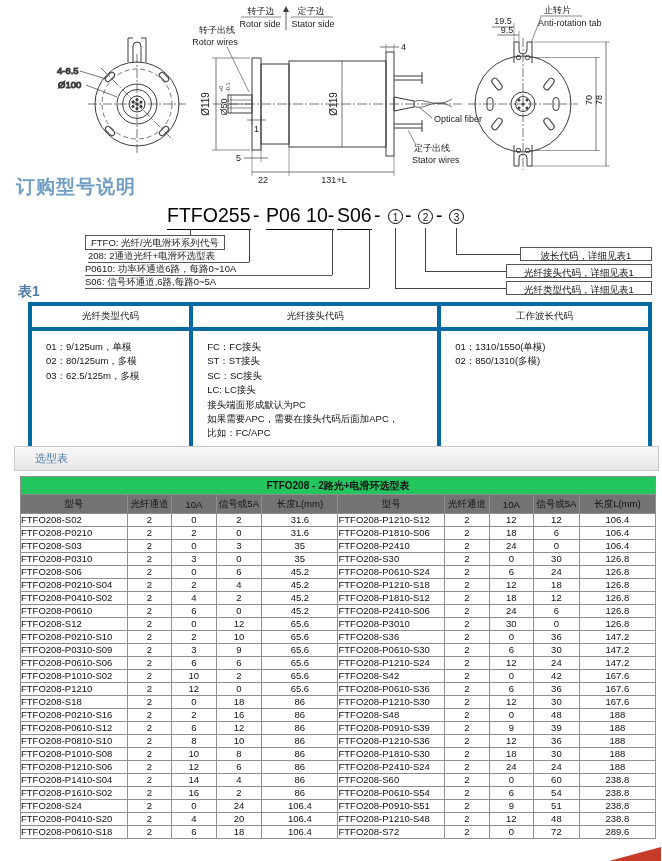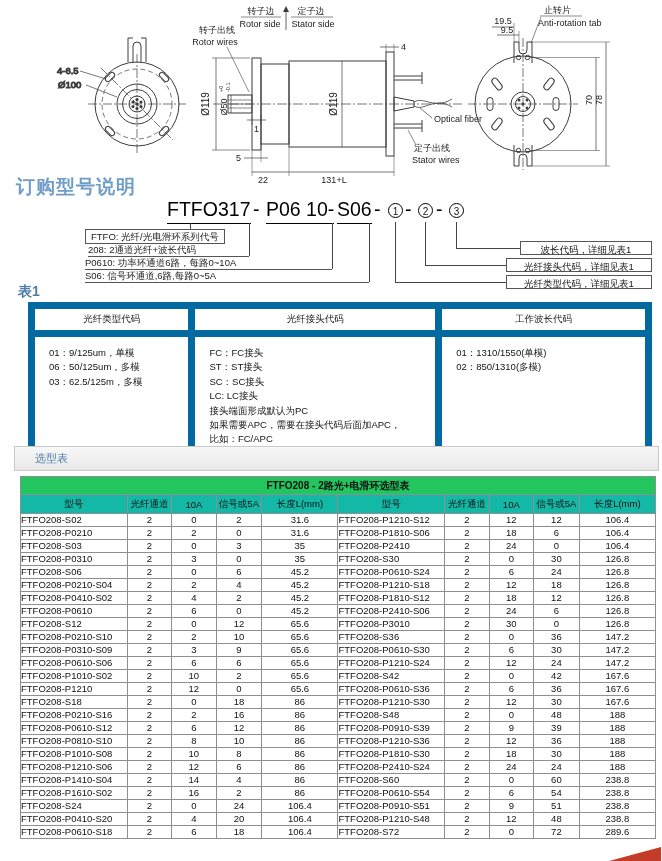--- a/index.html
+++ b/index.html
@@ -7,42 +7,42 @@
        font-family:"Liberation Sans","DejaVu Sans",sans-serif;overflow:hidden}
   svg text{font-family:"Liberation Sans","DejaVu Sans",sans-serif;fill:#222}
   .abs{position:absolute}
   
   .h-order{left:16px;top:174px;font-size:19px;font-weight:bold;color:#6f9dc6;letter-spacing:1px}
   .h-t1{left:18px;top:283px;font-size:14px;font-weight:bold;color:#4f7da8}
   .selbar{left:14px;top:446px;width:645px;height:25px;background:linear-gradient(#f8f8f8,#e8e8e8);
           border:1px solid #c9c9c9;box-sizing:border-box}
   .selbar span{display:inline-block;padding-left:20px;line-height:23px;font-size:11px;font-weight:normal;color:#4e7ca7}
   
-  #ordering{left:0;top:198px;width:541px;height:102px}
+  #ordering{left:0;top:204px;width:541px;height:102px}
   #ordering .seg{position:absolute;top:0;font-size:19.5px;color:#000;white-space:pre}
   #ordering .uline{border-bottom:1px solid #000;padding-bottom:2px}
   #ordering .circ{position:absolute;top:5px;width:15px;height:15px;border:1.3px solid #000;border-radius:50%;
                   font-size:10px;line-height:15px;text-align:center;box-sizing:border-box}
   .conn{position:absolute;background:#444}
   .connv{width:1px}.connh{height:1px}
   .lblbox{position:absolute;font-size:9.5px;line-height:13px;height:13px;white-space:nowrap;color:#222}
   .boxed{border:1px solid #555;padding:0 5px;line-height:13px}
   .uonly{border-bottom:1px solid #555}
   .rbox{position:absolute;border:1px solid #555;font-size:9.5px;line-height:13px;height:14px;
         text-align:center;box-sizing:border-box;white-space:nowrap;padding-top:1px}
   
   #table1{left:28px;top:302px;width:624px;border-collapse:collapse;table-layout:fixed}
-  #table1 th,#table1 td{border:7px solid #0369a1;font-size:9.5px;font-weight:normal}
+  #table1 th,#table1 td{border:4px solid #0369a1;font-size:9.5px;font-weight:normal}
   #table1 th{height:19px;text-align:center;color:#222}
   #table1 td{vertical-align:top;padding:9px 4px 5px 14px;line-height:14.4px;height:100px}
   
   #seltable{left:20px;top:476px;width:636px;border-collapse:collapse;table-layout:fixed}
   #seltable th,#seltable td{border:1px solid #8f8f8f;font-size:9.5px;color:#111}
   #seltable .title{background:#22c55e;height:15px;font-weight:bold;font-size:10px;text-align:center}
-  #seltable thead .hdr th{height:16px;font-weight:normal;text-align:center;background:#14b8a6}
+  #seltable thead .hdr th{height:16px;font-weight:normal;text-align:center;background:#737373}
   #seltable td{height:12px;line-height:12px;padding:0;text-align:center}
   #seltable td.c0{text-align:left;}
   .redcorner{right:1px;bottom:0;width:52px;height:14px;background:#c43b28;
              clip-path:polygon(0 100%,100% 0,100% 100%)}
 </style>
 </head>
 <body>
 
 <svg class="abs" style="left:0;top:0" width="662" height="196" viewBox="0 0 662 196">
   <g stroke="#3c3c3c" stroke-width="1" fill="none">
@@ -207,21 +207,21 @@
   <text x="544" y="13" font-size="9">止转片</text>
   <text x="538" y="26" font-size="9">Anti-rotation tab</text>
   <text font-size="9" text-anchor="middle" transform="translate(592,100) rotate(-90)">70</text>
   <text font-size="9" text-anchor="middle" transform="translate(602,100) rotate(-90)">78</text>
 </svg>
 
 <div class="abs h-order">订购型号说明</div>
 
 <div class="abs" id="ordering">
   <span class="seg uline" style="left:167px">FTFO</span>
-  <span class="seg uline" style="left:218px">317</span>
+  <span class="seg uline" style="left:218px">255</span>
   <span class="seg" style="left:253px">-</span>
   <span class="seg uline" style="left:266px">P06 10-</span>
   <span class="seg uline" style="left:337px">S06</span>
   <span class="seg" style="left:374px">-</span>
   <span class="circ" style="left:388px">1</span>
   <span class="seg" style="left:405px">-</span>
   <span class="circ" style="left:418px">2</span>
   <span class="seg" style="left:436px">-</span>
   <span class="circ" style="left:449px">3</span>
 
@@ -230,21 +230,21 @@
   <div class="conn connv" style="left:332px;top:25px;height:46px"></div>
   <div class="conn connv" style="left:369px;top:25px;height:59px"></div>
   <div class="conn connv" style="left:395px;top:24px;height:60px"></div>
   <div class="conn connh" style="left:395px;top:84px;width:111px"></div>
   <div class="conn connv" style="left:425px;top:24px;height:43px"></div>
   <div class="conn connh" style="left:425px;top:67px;width:81px"></div>
   <div class="conn connv" style="left:456px;top:24px;height:26px"></div>
   <div class="conn connh" style="left:456px;top:50px;width:64px"></div>
 
   <div class="lblbox boxed" style="left:85px;top:31px">FTFO: 光纤/光电滑环系列代号</div>
-  <div class="lblbox uonly" style="left:88px;top:45px;width:161px">208: 2通道光纤+波长代码</div>
+  <div class="lblbox uonly" style="left:88px;top:45px;width:161px">208: 2通道光纤+电滑环选型表</div>
   <div class="lblbox uonly" style="left:85px;top:58px;width:247px">P0610: 功率环通道6路，每路0~10A</div>
   <div class="lblbox uonly" style="left:85px;top:71px;width:284px">S06: 信号环通道,6路,每路0~5A</div>
 
   <div class="rbox" style="left:520px;top:43px;width:132px">波长代码，详细见表1</div>
   <div class="rbox" style="left:506px;top:60px;width:146px">光纤接头代码，详细见表1</div>
   <div class="rbox" style="left:506px;top:77px;width:146px">光纤类型代码，详细见表1</div>
 </div>
 
 <div class="abs h-t1">表1</div>
 
@@ -258,21 +258,21 @@
     <tr>
       <th>光纤类型代码</th>
       <th>光纤接头代码</th>
       <th>工作波长代码</th>
     </tr>
   </thead>
   <tbody>
     <tr>
       <td>
           <div>01：9/125um，单模</div>
-          <div>06：50/125um，多模</div>
+          <div>02：80/125um，多模</div>
           <div>03：62.5/125m，多模</div>
         </td>
       <td>
           <div>FC：FC接头</div>
           <div>ST：ST接头</div>
           <div>SC：SC接头</div>
           <div>LC:  LC接头</div>
           <div>接头端面形成默认为PC</div>
           <div>如果需要APC，需要在接头代码后面加APC，</div>
           <div>比如：FC/APC</div>

